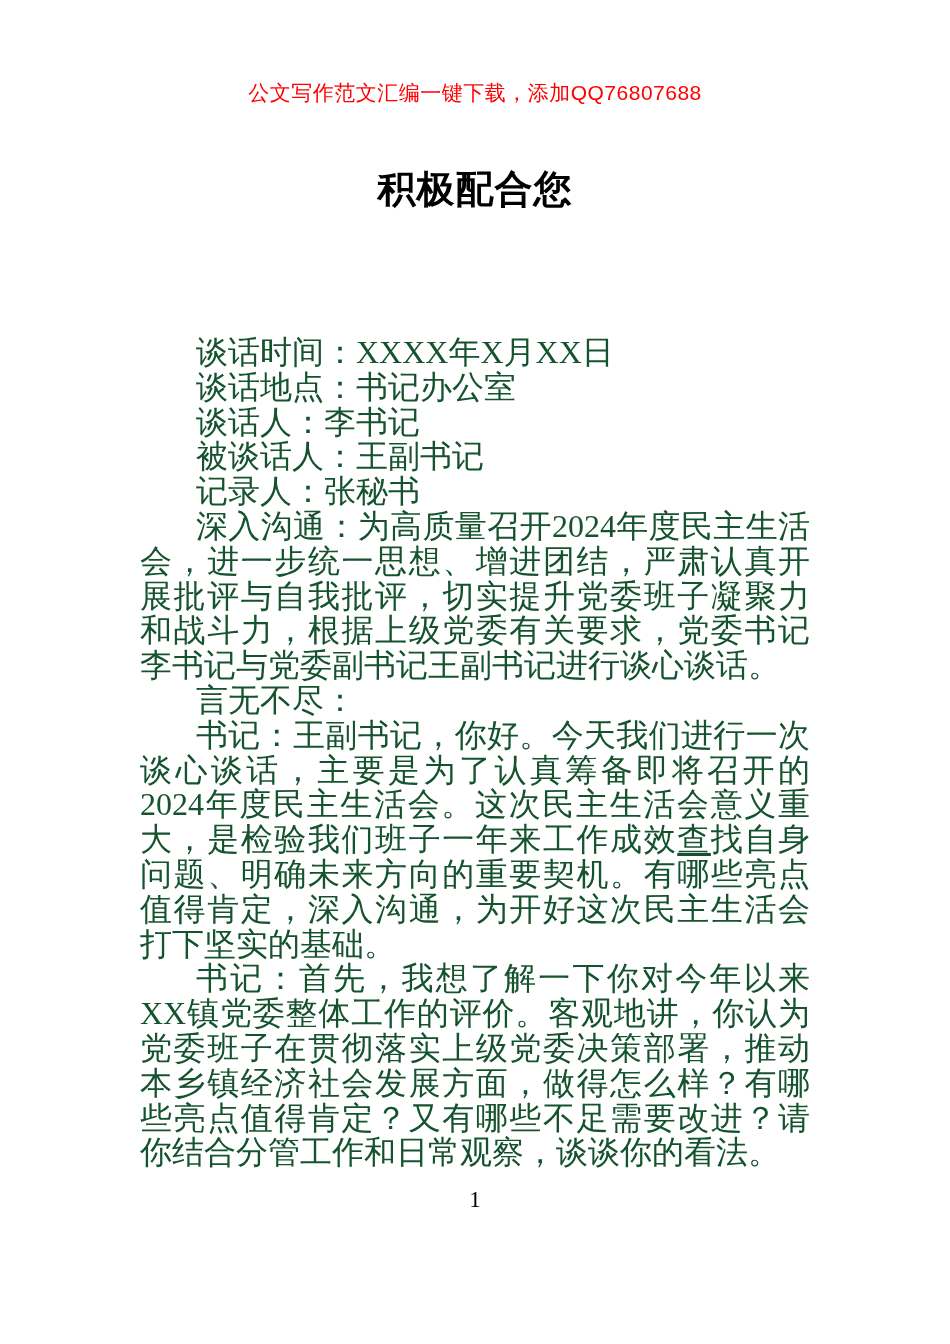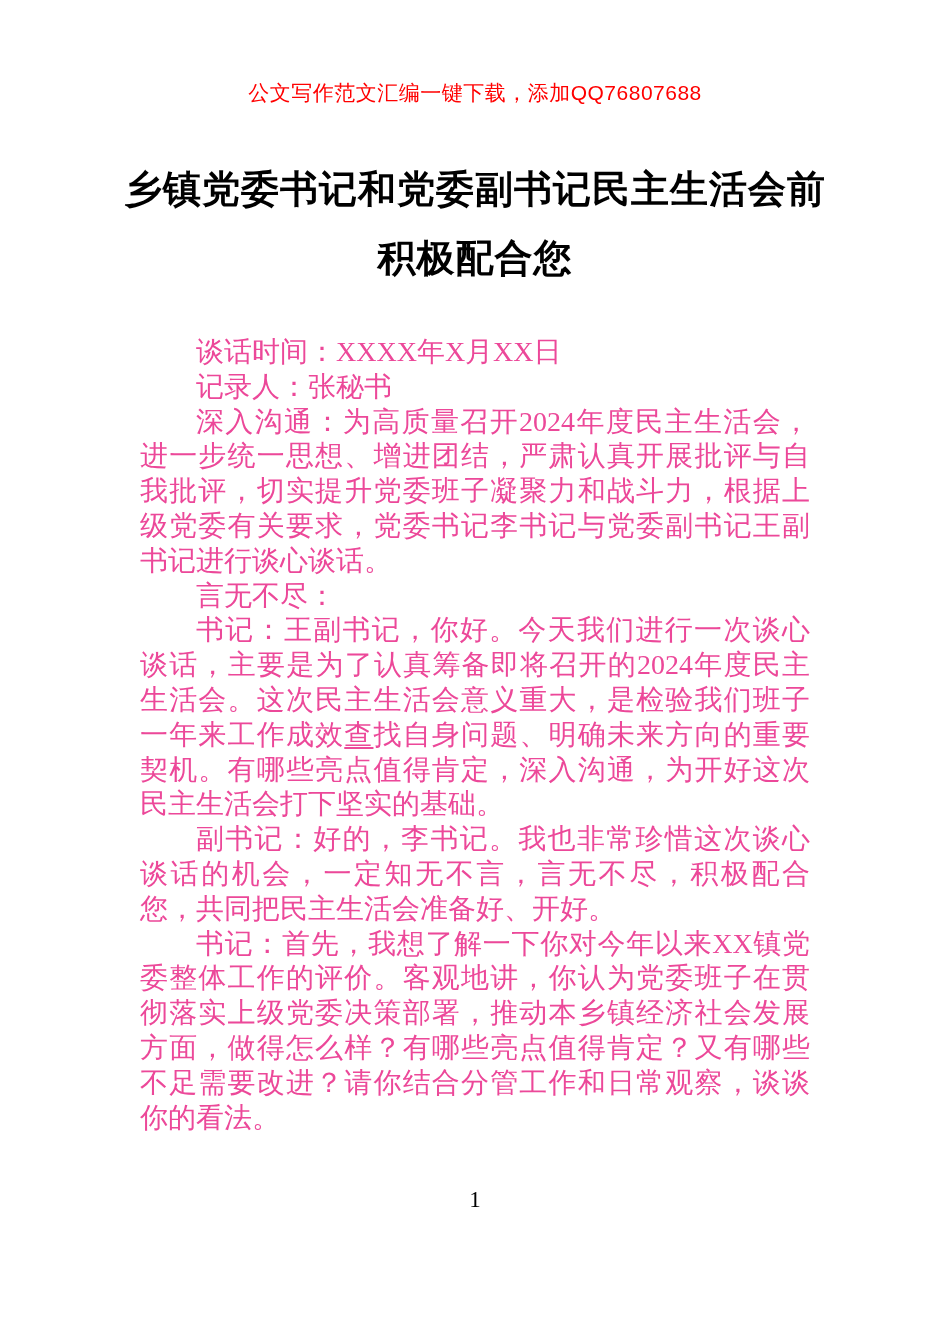--- a/index.html
+++ b/index.html
@@ -42,23 +42,23 @@
     color: #000000;
     font-family: "Liberation Sans", sans-serif;
     letter-spacing: 1px;
   }
   .doc-title span { display: block; }
   .doc-body {
     position: absolute;
     top: 335px;
     left: 140px;
     width: 670px;
-    font-size: 28px;
+    font-size: 32px;
     line-height: 34.8px;
-    color: #ec4899;
+    color: #14532d;
     text-align: justify;
   }
   .doc-body p {
     margin: 0;
     padding: 0;
     text-indent: 56px; 
   }
   .u-char {
     text-decoration: underline;
     text-underline-offset: 3px;
@@ -76,34 +76,35 @@
   }
 </style>
 </head>
 <body>
 
 <div class="page">
 
   <div class="promo">公文写作范文汇编一键下载，添加QQ76807688</div>
 
   <h1 class="doc-title">
-    <span>乡镇党委书记和党委副书记民主生活会前</span>
     <span>积极配合您</span>
   </h1>
 
   <div class="doc-body">
     <p>谈话时间：XXXX年X月XX日</p>
+    <p>谈话地点：书记办公室</p>
+    <p>谈话人：李书记</p>
+    <p>被谈话人：王副书记</p>
     <p>记录人：张秘书</p>
 
     <p>深入沟通：为高质量召开2024年度民主生活会，进一步统一思想、增进团结，严肃认真开展批评与自我批评，切实提升党委班子凝聚力和战斗力，根据上级党委有关要求，党委书记李书记与党委副书记王副书记进行谈心谈话。</p>
 
     <p>言无不尽：</p>
 
     <p><span>书记：王副书记，你好。今天我们进行一次谈心谈话，主要是为了认真筹备即将召开的2024年度民主生活会。这次民主生活会意义重大，是检验我们班子一年来工作成效</span><span class="u-char">查</span><span>找自身问题、明确未来方向的重要契机。有哪些亮点值得肯定，深入沟通，为开好这次民主生活会打下坚实的基础。</span></p>
 
-    <p>副书记：好的，李书记。我也非常珍惜这次谈心谈话的机会，一定知无不言，言无不尽，积极配合您，共同把民主生活会准备好、开好。</p>
 
     <p>书记：首先，我想了解一下你对今年以来XX镇党委整体工作的评价。客观地讲，你认为党委班子在贯彻落实上级党委决策部署，推动本乡镇经济社会发展方面，做得怎么样？有哪些亮点值得肯定？又有哪些不足需要改进？请你结合分管工作和日常观察，谈谈你的看法。</p>
   </div>
 
   <div class="page-number">1</div>
 
 </div>
 
 </body></html>

